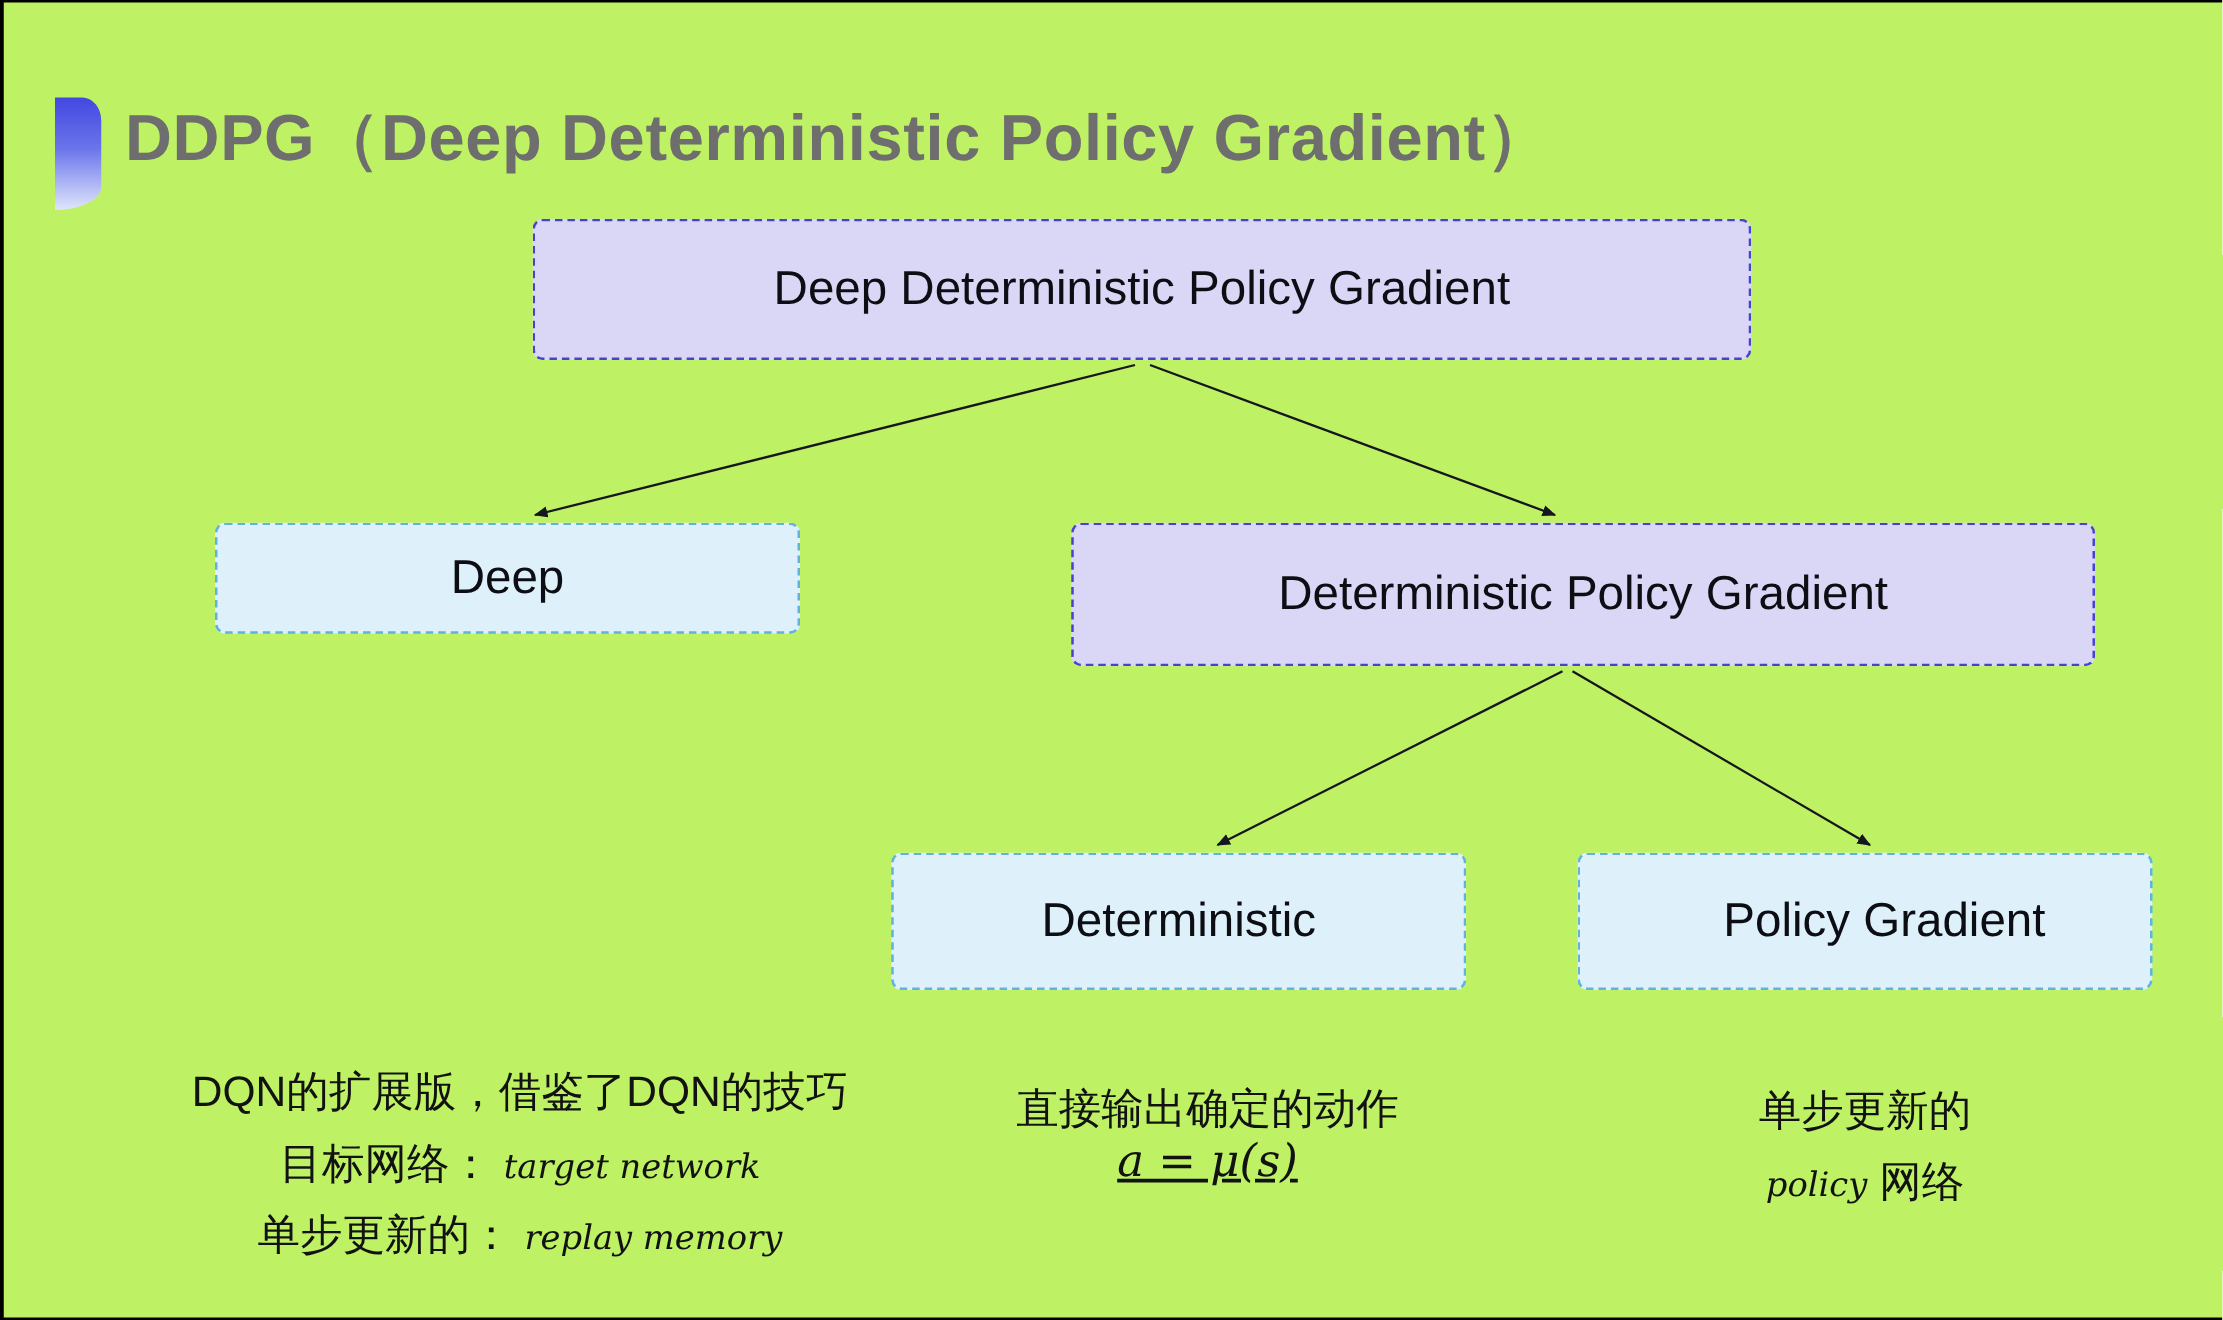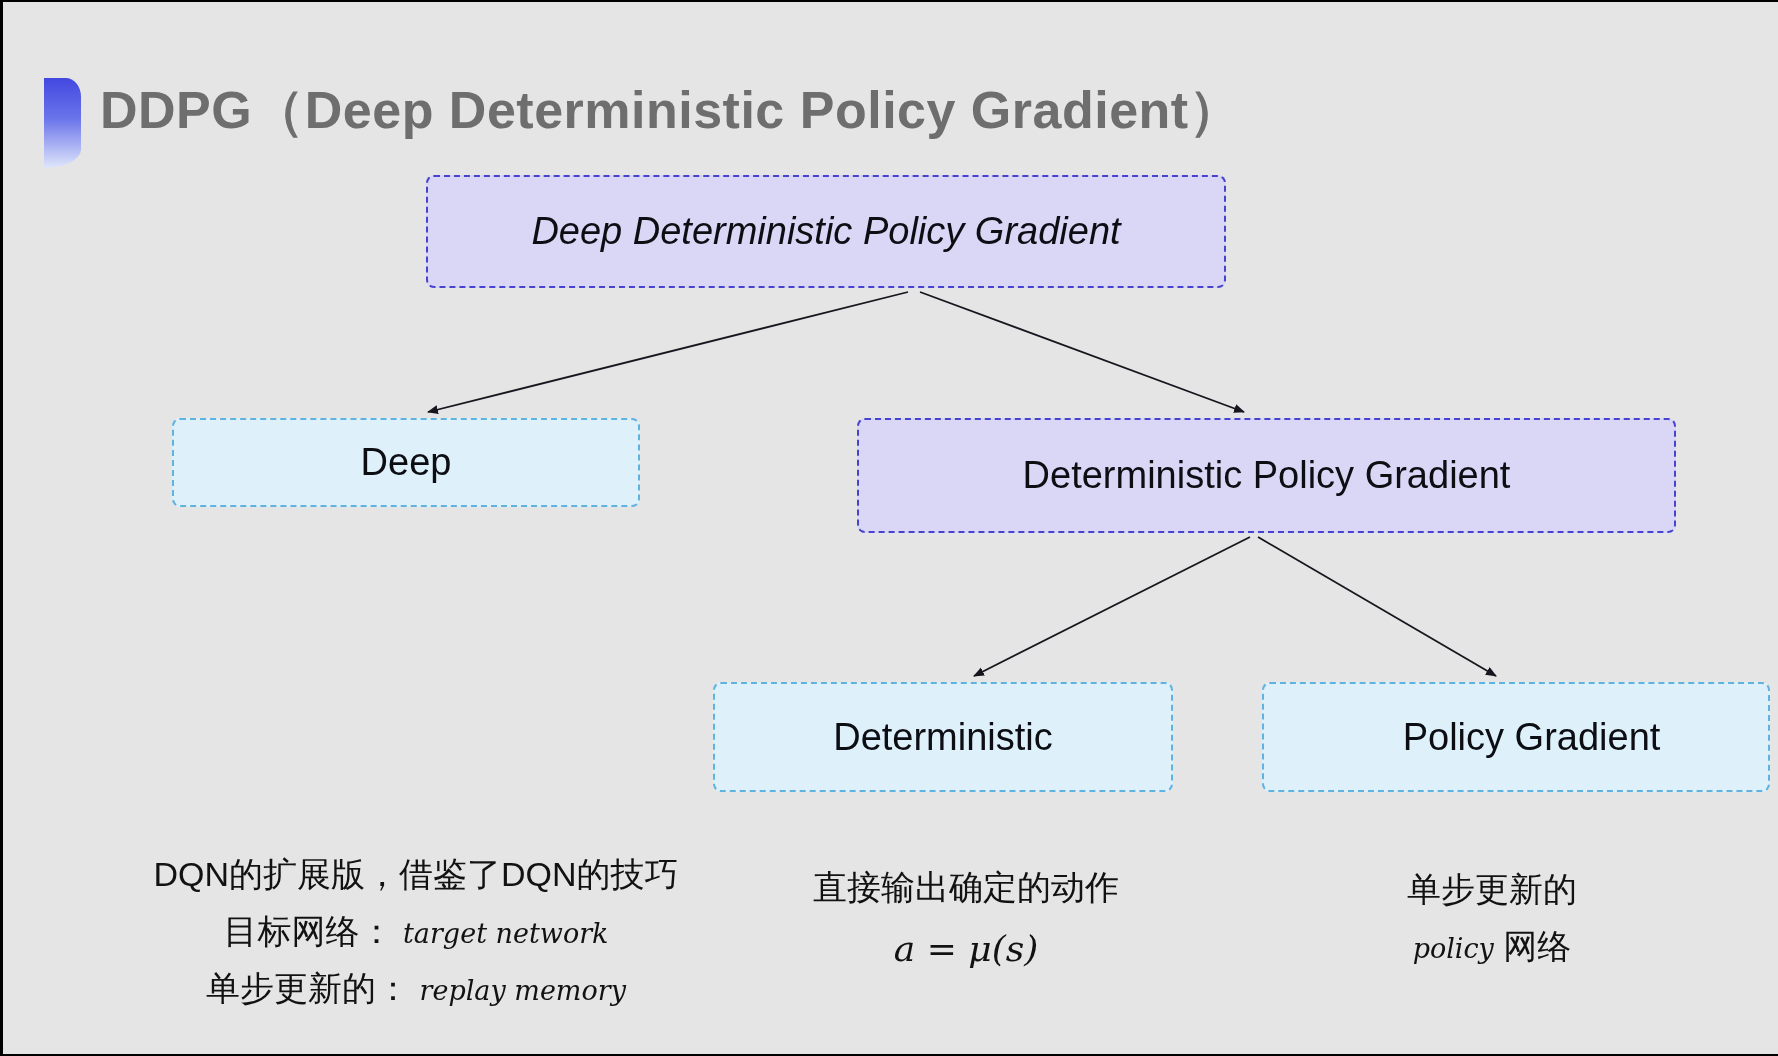--- a/index.html
+++ b/index.html
@@ -1,19 +1,19 @@
 <!DOCTYPE html>
 <html><head>
 <meta charset="utf-8">
 <style>
   html,body{margin:0;padding:0;background:#ffffff;}
   .slide{
     position:relative;
     width:1778px;height:1056px;
-    background:#e5e5e5;
+    background:#bef264;
     overflow:hidden;
     font-family:"Liberation Sans", sans-serif;
   }
   
   .frame-line{position:absolute;background:#000;}
   .frame-line.top{left:0;top:0;width:1778px;height:2px;}
   .frame-line.left{left:0;top:0;width:3px;height:1056px;}
   .frame-line.bottom{left:0;top:1054px;width:1778px;height:2px;}
 
   
@@ -35,41 +35,41 @@
     position:absolute;
     display:flex;align-items:center;justify-content:center;
     border-radius:8px;
     font-size:38px;font-weight:500;color:#0d0d14;
     box-sizing:border-box;
     text-align:center;
   }
   .node.purple{background:#dad7f6;border:2px dashed #4643cf;}
   .node.cyan{background:#def1fb;border:2px dashed #60b2e0;}
 
-  #node-ddpg{left:426px;top:175px;width:800px;height:113px;font-style:italic;}
+  #node-ddpg{left:426px;top:175px;width:975px;height:113px;}
   #node-deep{left:172px;top:418px;width:468px;height:89px;}
   #node-dpg{left:845px;top:418px;width:819px;height:115px;margin-left:12px;}
   #node-deterministic{left:713px;top:682px;width:460px;height:110px;}
-  #node-policy-gradient{left:1262px;top:682px;width:508px;height:110px;padding-left:31px;}
+  #node-policy-gradient{left:1262px;top:682px;width:460px;height:110px;padding-left:31px;}
 
   svg.arrows{position:absolute;left:0;top:0;width:1778px;height:1056px;pointer-events:none;}
 
   .annot{position:absolute;text-align:center;color:#121212;}
   .annot .cjk{font-size:34px;font-weight:500;line-height:1.2;margin-top:16px;}
   .annot .term{
     font-family:"DejaVu Serif","Liberation Serif",serif;
     font-style:italic;font-size:27px;font-weight:500;
   }
   #annot-deep{left:110px;top:838px;width:612px;}
   #annot-deep .row{margin-bottom:15px;white-space:nowrap;}
   #annot-deterministic{left:740px;top:851px;width:452px;}
   #annot-policy-gradient{left:1282px;top:853px;width:420px;}
   .formula{
     font-family:"DejaVu Serif","Liberation Serif",serif;
-    font-style:italic;font-size:36px;margin-top:20px;
+    font-style:italic;font-size:36px;margin-top:1px;text-decoration:underline;
   }
   .line2{margin-top:8px;}
 </style>
 </head>
 <body>
 
 <div class="slide">
 
   <div class="frame-line top"></div>
   <div class="frame-line left"></div>

